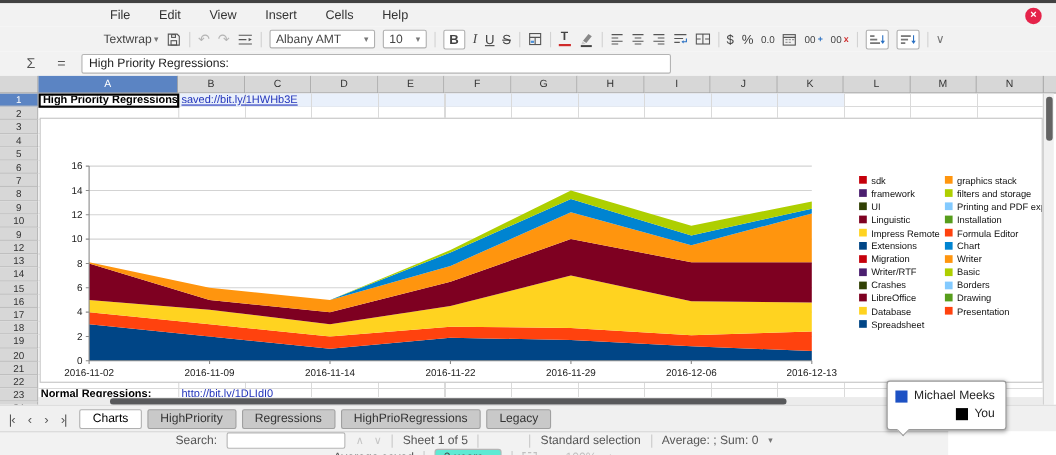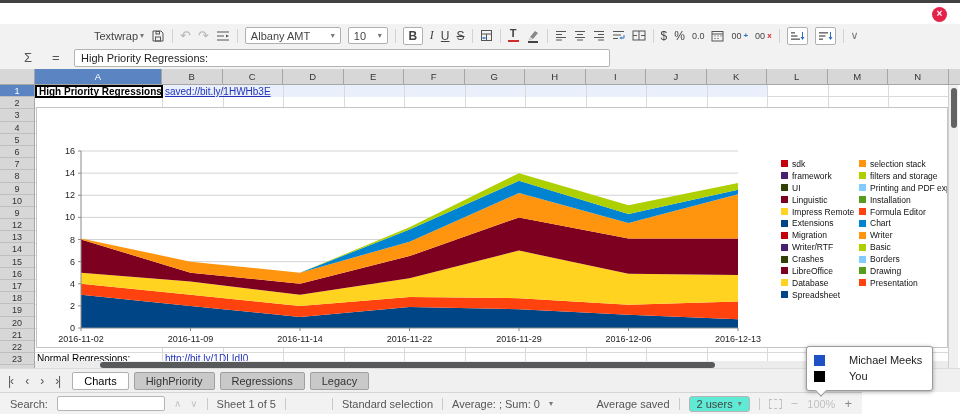--- a/index.html
+++ b/index.html
@@ -49,21 +49,21 @@
   .rh.sel { background:#5b84c3; color:#fff; }
 
   .gridarea { position:absolute; left:35px; top:85px; width:913px; height:276px; background:#fff;
               background-image:repeating-linear-gradient(to bottom,transparent 0,transparent 11.2px,#dadada 11.2px,#dadada 12.2px); }
   .gridcols { position:absolute; left:127px; top:0; right:0; bottom:0; border-left:1px solid #dadada;
               background:repeating-linear-gradient(to right,transparent 0,transparent 59.5px,#dadada 59.5px,#dadada 60.5px); }
   .row1tint { position:absolute; left:128px; top:0; width:605px; height:12px; background:#e9f0fb; }
   .cellA1 { position:absolute; left:0; top:0; width:128px; height:13px; background:#fff; border:2px solid #000;
             font-size:10px; font-weight:bold; color:#000; line-height:10px; padding-left:2px; white-space:nowrap; overflow:hidden; }
   .cellB1 { position:absolute; left:130px; top:1px; font-size:10px; color:#2233bb; text-decoration:underline; white-space:nowrap; }
-  .cellA23 { position:absolute; left:2px; top:268px; font-size:10px; font-weight:normal; color:#000; white-space:nowrap; }
+  .cellA23 { position:absolute; left:2px; top:268px; font-size:10px; font-weight:bold; color:#000; white-space:nowrap; }
   .cellB23 { position:absolute; left:130px; top:268px; font-size:10px; color:#2233bb; text-decoration:underline; white-space:nowrap; }
 
   .chartbox { position:absolute; left:36px; top:107px; width:912px; height:241px; background:#fff;
               border:1px solid #c4c4c4; overflow:hidden; }
   .charttitle { position:absolute; left:0; top:11px; width:860px; text-align:center; font-size:11.5px; color:#222; }
   .legendcol { position:absolute; top:50px; font-size:8.5px; color:#111; }
   .legendcol.c1 { left:744px; } .legendcol.c2 { left:822px; }
   .litem { height:11.9px; display:flex; align-items:center; white-space:nowrap; }
   .lsw { width:7px; height:7px; margin-right:4px; flex:none; }
 
@@ -74,45 +74,55 @@
   .hthumb { position:absolute; left:65px; top:1px; width:615px; height:6px; background:#58595b; border-radius:3px; }
 
   .tabbar { position:absolute; left:0; top:368px; width:960px; height:24px; background:#f0f0f0;
             border-top:1px solid #dcdcdc; display:flex; align-items:center; padding-left:8px; font-size:11px; }
   .navbtn { color:#555; font-size:12px; margin-right:12px; letter-spacing:-1px; }
   .stab { padding:2px 11px; border:1px solid #a0a0a0; border-radius:2px; background:#c9c9c9; color:#333; margin-right:5px; }
   .stab.active { background:#fff; border-color:#b0b0b0; color:#000; }
 
   .statusbar { position:absolute; left:0; top:392px; width:862px; height:22px; background:#f2f2f2;
                border-top:1px solid #d6d6d6; display:flex; align-items:center; justify-content:space-between;
-               padding:0 10px; font-size:11px; color:#555; }
+               padding:0 10px; font-size:11px; color:#555;flex-direction:column; }
   .sgroup { display:flex; align-items:center; gap:9px; }
   .ssep { width:1px; height:12px; background:#c9c9c9; }
   .searchbox { width:108px; height:15px; border:1px solid #b5b5b5; border-radius:2px; background:#fff; }
   .scaret { color:#c5c5c5; font-size:10px; }
   .usersbtn { background:#5eead4; border:1px solid #b5b5b5; border-radius:3px; padding:1px 7px;
               display:inline-flex; gap:5px; align-items:center; color:#444;justify-content:center; }
   .selicon { width:13px; height:10px; border:1px dashed #c0c0c0; }
   .zdim { color:#c0c0c0; }
 
   .userpopup { position:absolute; left:806px; top:346px; background:#fff; border:1px solid #9a9a9a;
                border-radius:3px; box-shadow:0 1px 4px rgba(0,0,0,.35); padding:5px 10px 6px 7px; z-index:30; }
-  .urow { display:flex; align-items:center; gap:24px; font-size:11px; color:#222; height:16px; white-space:nowrap; }
+  .urow { display:flex; align-items:center; gap:6px; font-size:11px; color:#222; height:16px; white-space:nowrap;justify-content:flex-end; }
   .usw { width:11px; height:11px; flex:none; }
   .ptail { position:absolute; left:10px; bottom:-5px; width:8px; height:8px; background:#fff;
            border-right:1px solid #9a9a9a; border-bottom:1px solid #9a9a9a; transform:rotate(45deg); }
 
   svg text { font-family:"Liberation Sans", sans-serif; }
 </style>
 </head>
 <body>
 
 <div id="app">
   <div class="topstrip"></div>
 
+  <div class="menubar">
+    <span id="menu-items" style="display:flex;gap:18px;">
+        <span class="mitem">File</span>
+        <span class="mitem">Edit</span>
+        <span class="mitem">View</span>
+        <span class="mitem">Insert</span>
+        <span class="mitem">Cells</span>
+        <span class="mitem">Help</span>
+      </span>
+  </div>
   <div class="closebtn">×</div>
 
   <div class="toolbar">
     <span class="tbtn">
       <span>Textwrap</span>
       <span class="caret">▾</span>
     </span>
     <span class="tbtn">
       <svg width="14" height="14" viewBox="0 0 14 14">
         <path d="M2 2h8l2 2v8H2z" fill="none" stroke="#555"></path>
@@ -392,21 +402,21 @@
           <span>Database</span>
         </div>
         <div class="litem">
           <span class="lsw" style="background: rgb(0, 69, 134);"></span>
           <span>Spreadsheet</span>
         </div>
       </div>
     <div class="legendcol c2" id="legend-col2">
         <div class="litem">
           <span class="lsw" style="background: rgb(255, 149, 14);"></span>
-          <span>selection stack</span>
+          <span>graphics stack</span>
         </div>
         <div class="litem">
           <span class="lsw" style="background: rgb(174, 207, 0);"></span>
           <span>filters and storage</span>
         </div>
         <div class="litem">
           <span class="lsw" style="background: rgb(131, 202, 255);"></span>
           <span>Printing and PDF expo</span>
         </div>
         <div class="litem">
@@ -453,20 +463,21 @@
 
   <div class="tabbar">
     <span class="navbtn">|‹</span>
     <span class="navbtn">‹</span>
     <span class="navbtn">›</span>
     <span class="navbtn">›|</span>
     <span id="sheettabs" style="display:flex;">
         <span class="stab active">Charts</span>
         <span class="stab">HighPriority</span>
         <span class="stab">Regressions</span>
+        <span class="stab">HighPrioRegressions</span>
         <span class="stab">Legacy</span>
       </span>
   </div>
 
   <div class="statusbar">
     <div class="sgroup">
       <span>Search:</span>
       <input class="searchbox" style="">
       <span class="scaret">∧</span>
       <span class="scaret">∨</span>

